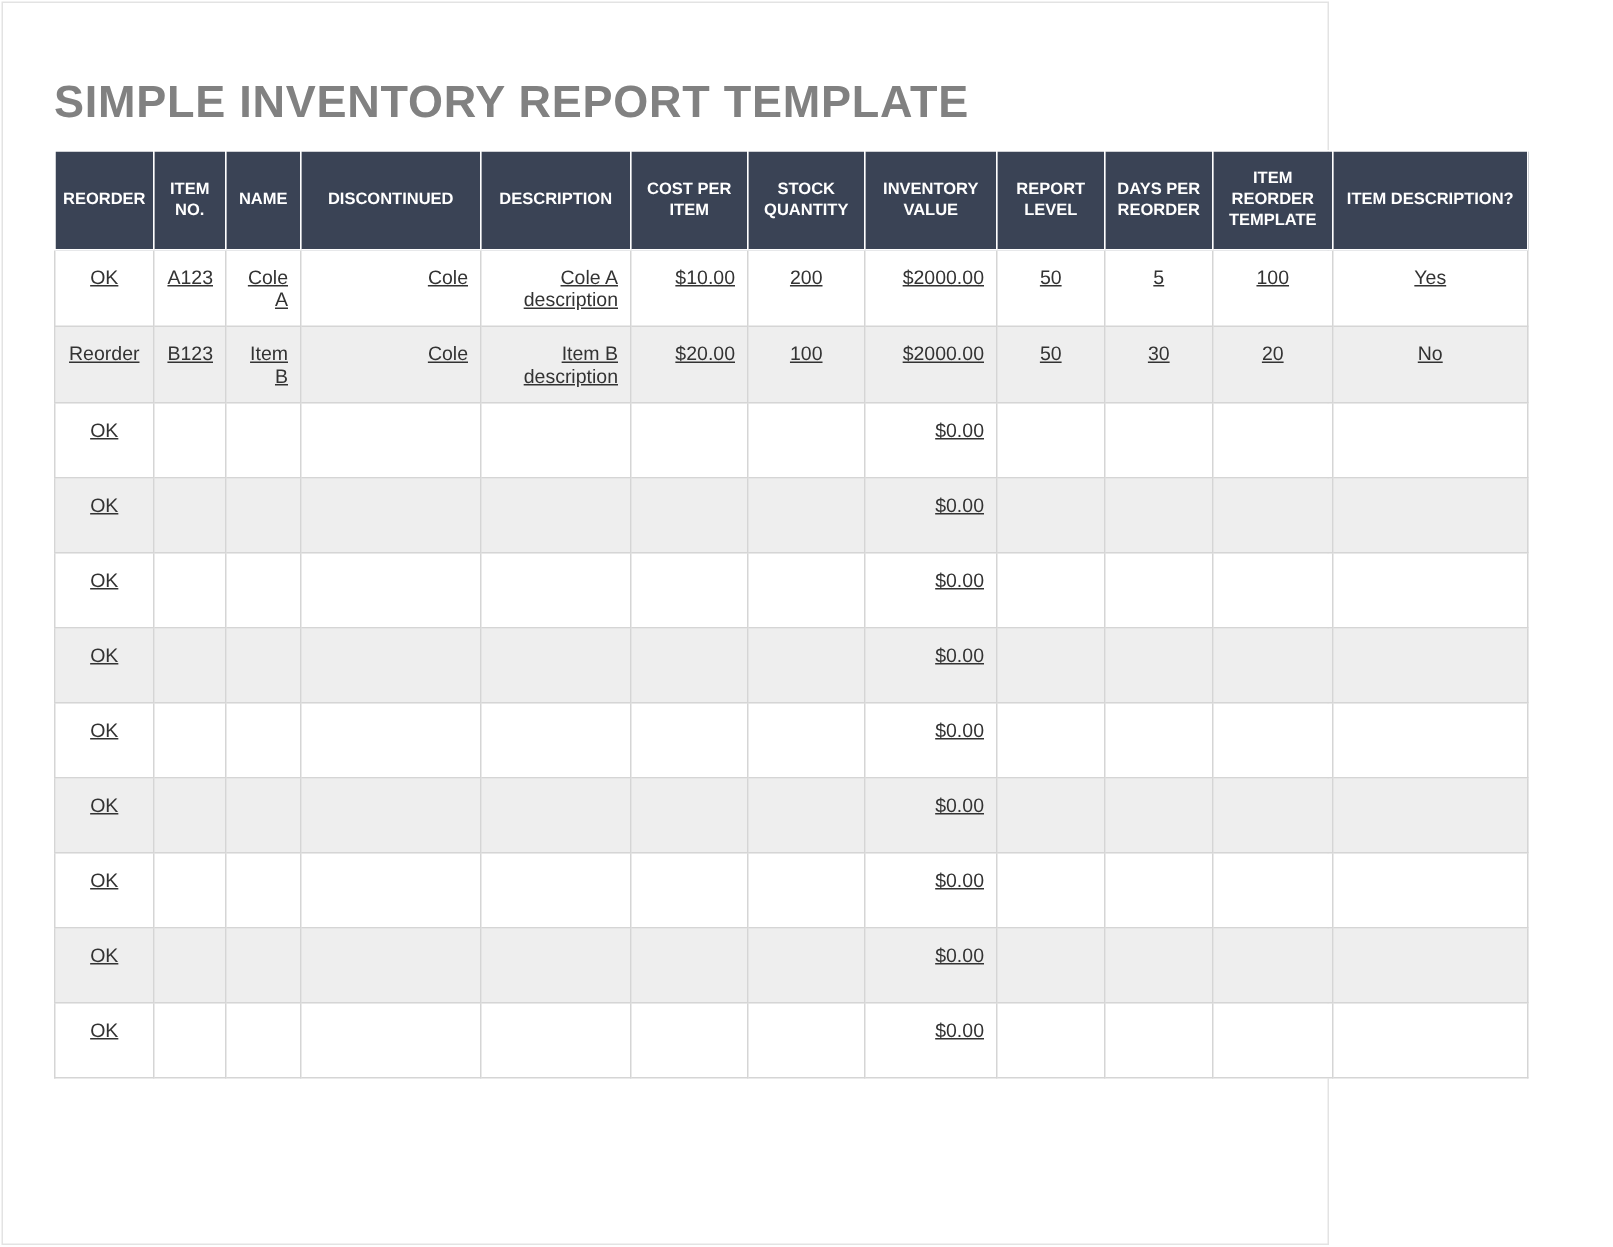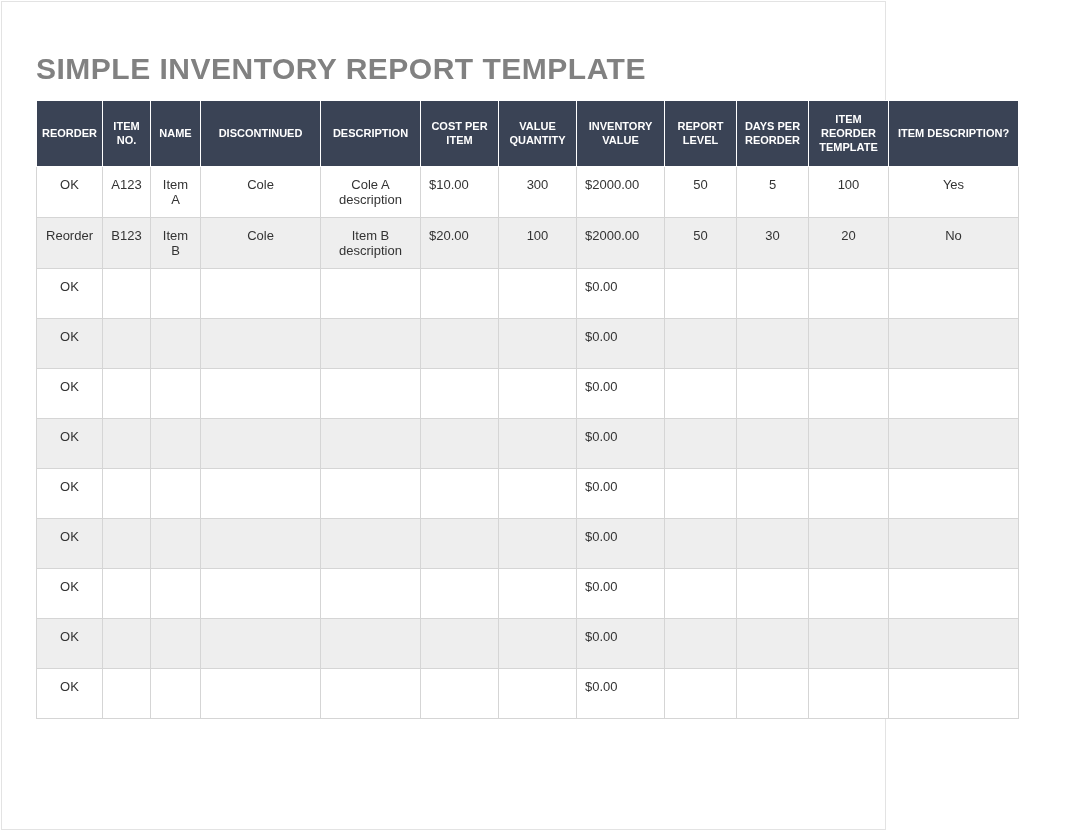--- a/index.html
+++ b/index.html
@@ -48,38 +48,38 @@
     line-height: 1.25;
     border: 1px solid #ffffff;
   }
   table.inventory tbody tr:nth-child(even) td {
     background: #eeeeee;
   }
   table.inventory tbody tr:nth-child(odd) td {
     background: #ffffff;
   }
   td.center { text-align: center; }
-  td.right  { }
-  td.left   { text-align: center; }
+  td.right  { text-align: right; }
+  td.left   { text-align: right; }
 
   
   col.c-reorder       { width: 66px; }
   col.c-itemno        { width: 48px; }
   col.c-name          { width: 50px; }
   col.c-manufacturer  { width: 120px; }
   col.c-description   { width: 100px; }
   col.c-cost          { width: 78px; }
   col.c-stock         { width: 78px; }
   col.c-inv           { width: 88px; }
   col.c-rlevel        { width: 72px; }
   col.c-days          { width: 72px; }
   col.c-rqty          { width: 80px; }
   col.c-disc          { width: 130px; }
 
-  tbody tr { height: 50px; }
+  tbody tr { height: 50px; text-decoration: underline; }
 </style>
 </head>
 <body>
 
 <div class="page">
 
   <h1 class="title">SIMPLE INVENTORY REPORT TEMPLATE</h1>
 
   <table class="inventory">
     <colgroup>
@@ -97,38 +97,38 @@
         <col class="c-disc">
     </colgroup>
     <thead>
       <tr>
         <th>REORDER</th>
         <th>ITEM NO.</th>
         <th>NAME</th>
         <th>DISCONTINUED</th>
         <th>DESCRIPTION</th>
         <th>COST PER ITEM</th>
-        <th>VALUE QUANTITY</th>
+        <th>STOCK QUANTITY</th>
         <th>INVENTORY VALUE</th>
         <th>REPORT LEVEL</th>
         <th>DAYS PER REORDER</th>
         <th>ITEM REORDER TEMPLATE</th>
         <th>ITEM DESCRIPTION?</th>
       </tr>
     </thead>
     <tbody id="table-body">
 
     <tr>
           <td class="center">OK</td>
           <td class="left">A123</td>
-          <td class="left">Item A</td>
+          <td class="left">Cole A</td>
           <td class="left">Cole</td>
           <td class="left">Cole A description</td>
           <td class="right">$10.00</td>
-          <td class="center">300</td>
+          <td class="center">200</td>
           <td class="right">$2000.00</td>
           <td class="center">50</td>
           <td class="center">5</td>
           <td class="center">100</td>
           <td class="center">Yes</td>
         </tr>
         <tr>
           <td class="center">Reorder</td>
           <td class="left">B123</td>
           <td class="left">Item B</td>

